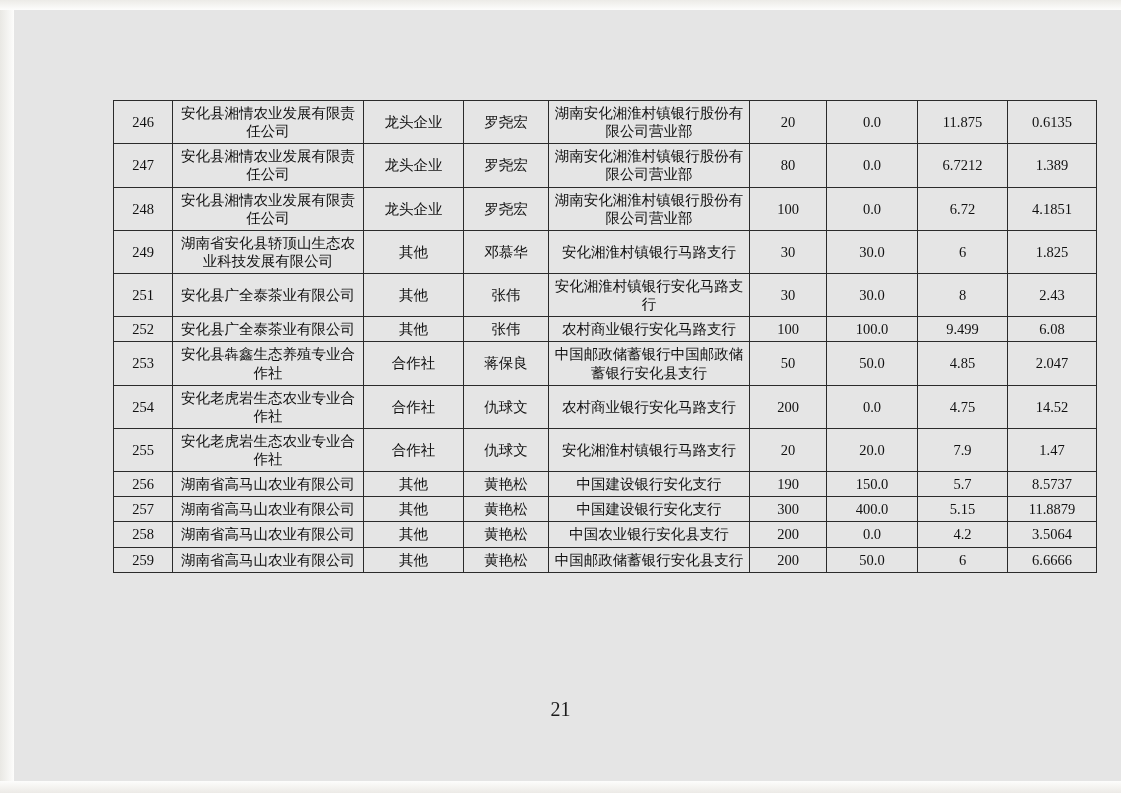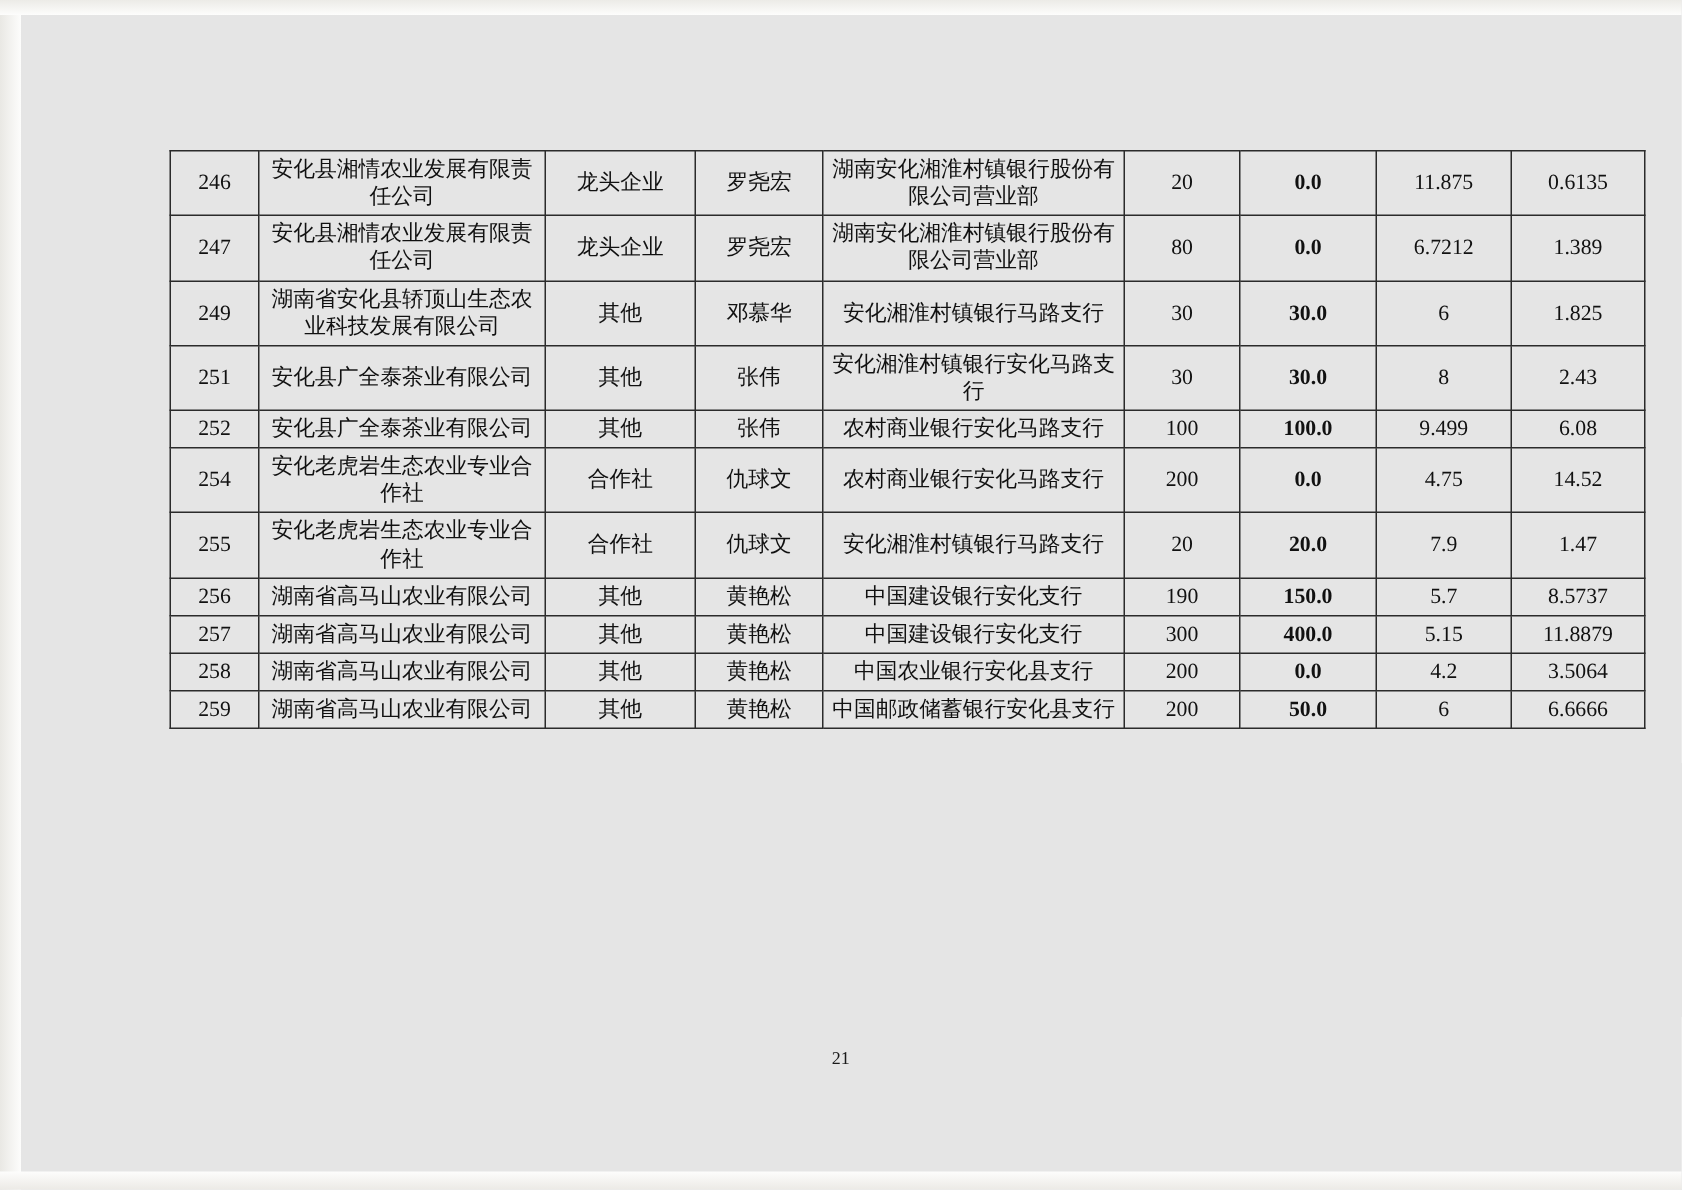--- a/index.html
+++ b/index.html
@@ -62,31 +62,31 @@
     padding: 3px 2px;
     color: #111;
     font-family: "Liberation Serif", serif;
   }
   td.c-idx    { width: 54px; }
   td.c-name   { width: 186px; font-size: 14px; }
   td.c-type   { width: 95px; }
   td.c-person { width: 80px; }
   td.c-bank   { width: 196px; font-size: 14px; border-radius: 20px; }
   td.c-n1     { width: 72px; }
-  td.c-n2     { width: 86px; font-weight: bold; }
+  td.c-n2     { width: 86px; }
   td.c-n3     { width: 85px; }
   td.c-n4     { width: 84px; }
 
   .page-number {
     position: absolute;
     left: 0;
     top: 698px;
     width: 1121px;
     text-align: center;
-    font-size: 12px;
+    font-size: 20px;
     color: #1a1a1a;
     font-family: "Liberation Serif", serif;
   }
   .footer-mark {
     position: absolute;
     left: 560px;
     top: 770px;
     width: 190px;
     height: 22px;
     color: #6d6d6d;
@@ -125,20 +125,31 @@
           <td class="c-name">安化县湘情农业发展有限责任公司</td>
           <td class="c-type">龙头企业</td>
           <td class="c-person">罗尧宏</td>
           <td class="c-bank">湖南安化湘淮村镇银行股份有限公司营业部</td>
           <td class="c-n1">80</td>
           <td class="c-n2">0.0</td>
           <td class="c-n3">6.7212</td>
           <td class="c-n4">1.389</td>
         </tr>
         <tr>
+          <td class="c-idx">248</td>
+          <td class="c-name">安化县湘情农业发展有限责任公司</td>
+          <td class="c-type">龙头企业</td>
+          <td class="c-person">罗尧宏</td>
+          <td class="c-bank">湖南安化湘淮村镇银行股份有限公司营业部</td>
+          <td class="c-n1">100</td>
+          <td class="c-n2">0.0</td>
+          <td class="c-n3">6.72</td>
+          <td class="c-n4">4.1851</td>
+        </tr>
+        <tr>
           <td class="c-idx">249</td>
           <td class="c-name">湖南省安化县轿顶山生态农业科技发展有限公司</td>
           <td class="c-type">其他</td>
           <td class="c-person">邓慕华</td>
           <td class="c-bank">安化湘淮村镇银行马路支行</td>
           <td class="c-n1">30</td>
           <td class="c-n2">30.0</td>
           <td class="c-n3">6</td>
           <td class="c-n4">1.825</td>
         </tr>
@@ -156,20 +167,31 @@
         <tr>
           <td class="c-idx">252</td>
           <td class="c-name">安化县广全泰茶业有限公司</td>
           <td class="c-type">其他</td>
           <td class="c-person">张伟</td>
           <td class="c-bank">农村商业银行安化马路支行</td>
           <td class="c-n1">100</td>
           <td class="c-n2">100.0</td>
           <td class="c-n3">9.499</td>
           <td class="c-n4">6.08</td>
+        </tr>
+        <tr>
+          <td class="c-idx">253</td>
+          <td class="c-name">安化县犇鑫生态养殖专业合作社</td>
+          <td class="c-type">合作社</td>
+          <td class="c-person">蒋保良</td>
+          <td class="c-bank">中国邮政储蓄银行中国邮政储蓄银行安化县支行</td>
+          <td class="c-n1">50</td>
+          <td class="c-n2">50.0</td>
+          <td class="c-n3">4.85</td>
+          <td class="c-n4">2.047</td>
         </tr>
         <tr>
           <td class="c-idx">254</td>
           <td class="c-name">安化老虎岩生态农业专业合作社</td>
           <td class="c-type">合作社</td>
           <td class="c-person">仇球文</td>
           <td class="c-bank">农村商业银行安化马路支行</td>
           <td class="c-n1">200</td>
           <td class="c-n2">0.0</td>
           <td class="c-n3">4.75</td>

